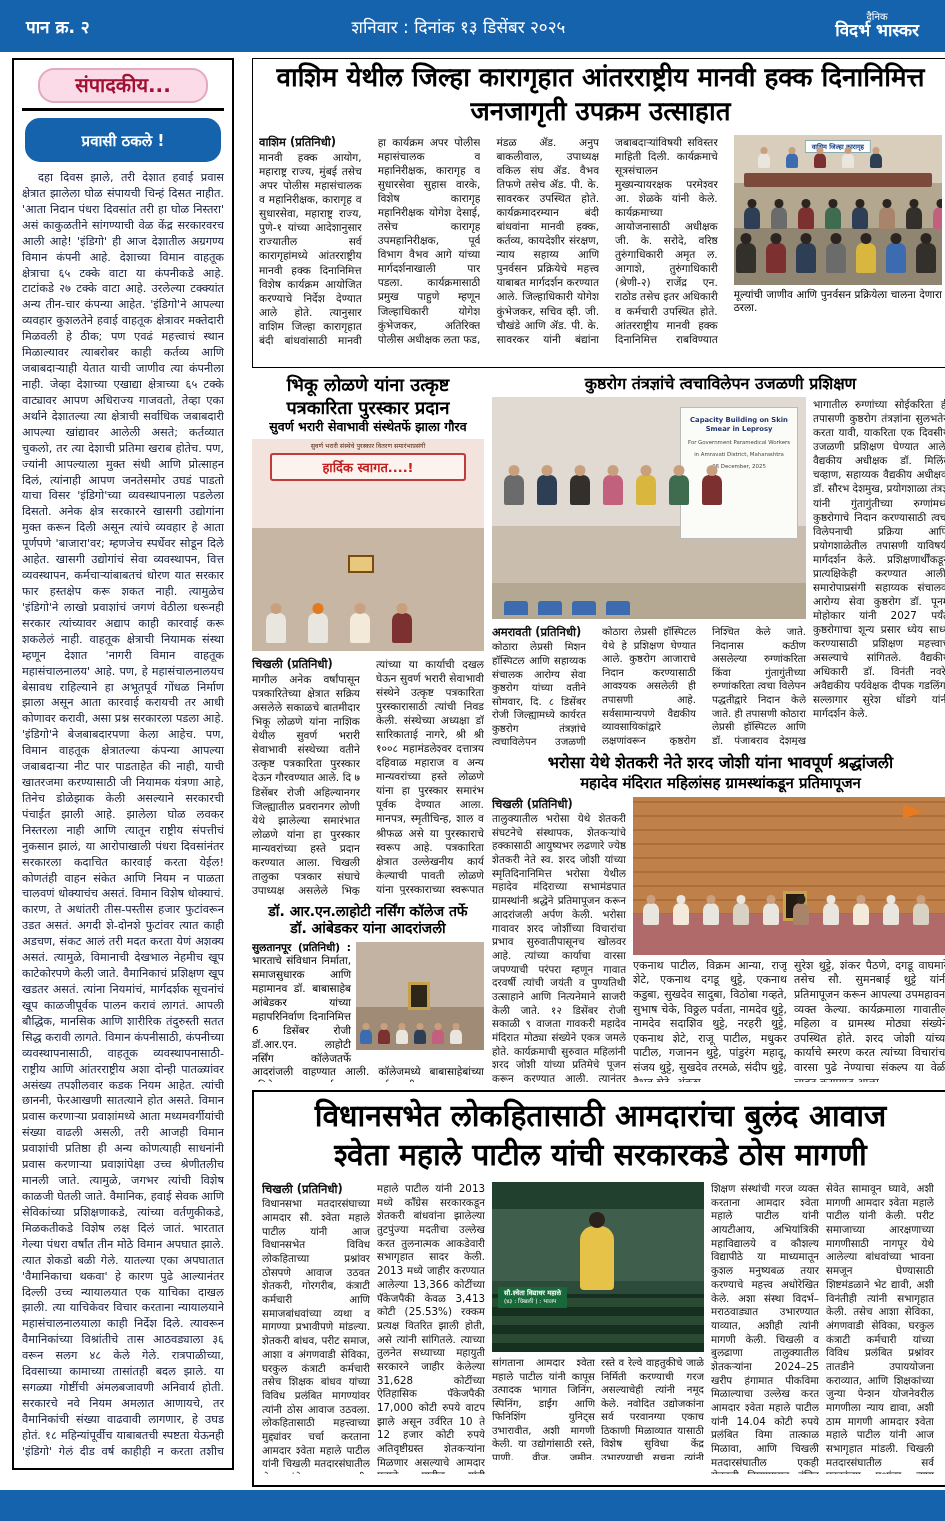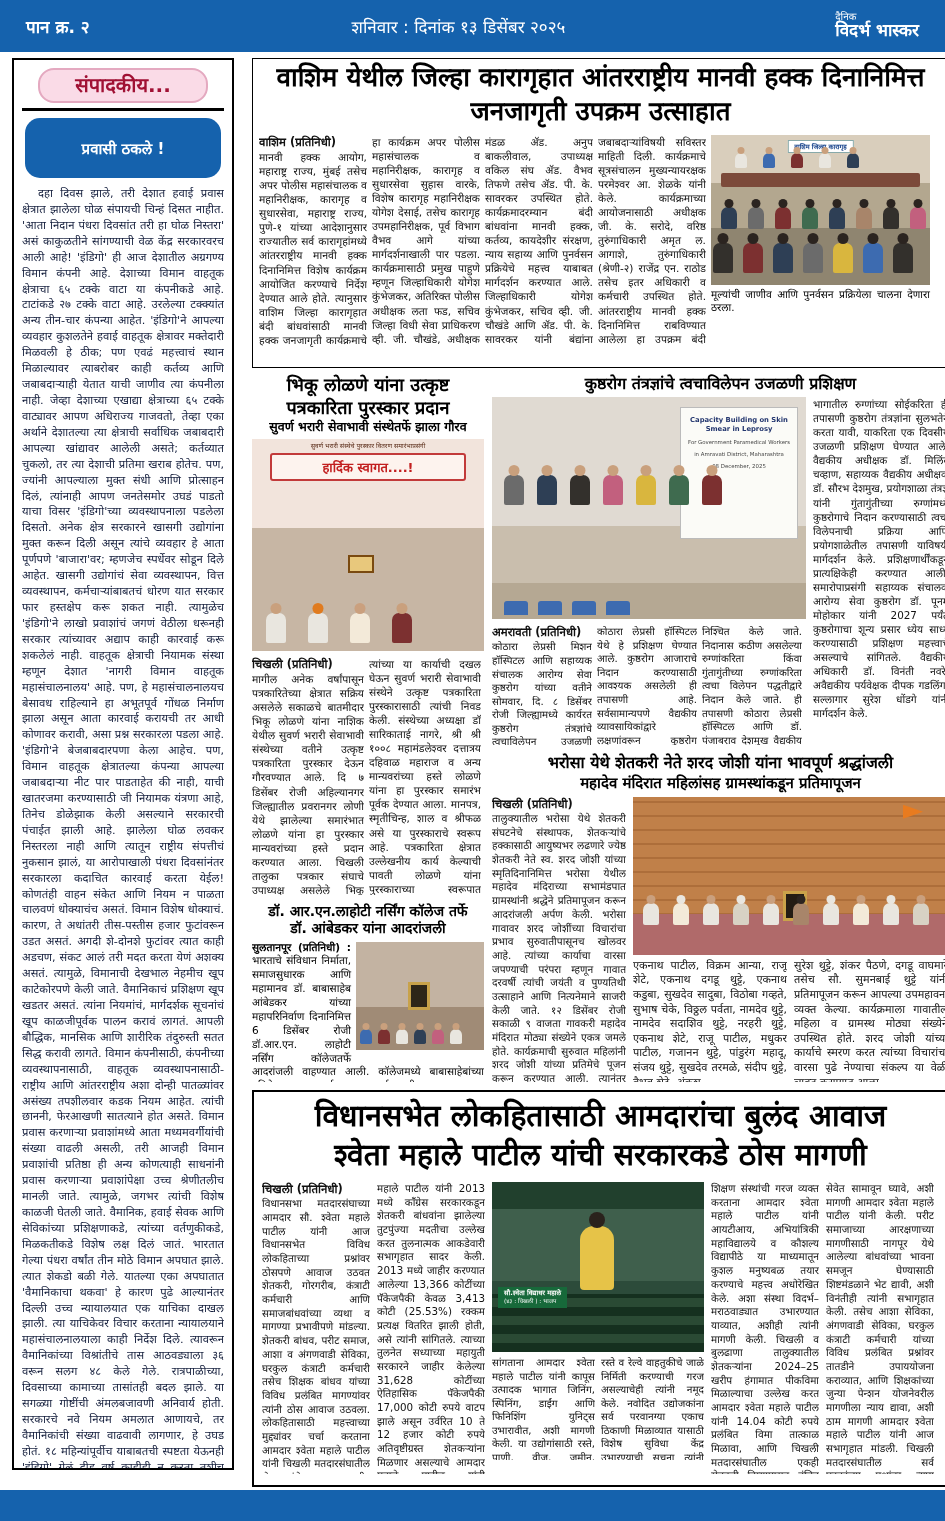--- a/index.html
+++ b/index.html
@@ -4,42 +4,42 @@
 <style>
   * { box-sizing: border-box; margin: 0; padding: 0; }
   body { background:#e8e8e8; font-family:"DejaVu Sans", sans-serif; }
   .page { position:relative; width:945px; height:1521px; margin:0 auto; background:#fff; overflow:hidden; }
 
   
   .topbar { position:absolute; top:0; left:0; width:945px; height:52px; background:#1562ad; color:#fff;
             display:flex; align-items:center; justify-content:space-between; padding:0 26px; }
   .topbar .pageno { font-size:17px; font-weight:bold; }
   .topbar .date { font-size:17px; font-weight:normal; }
-  .brand { line-height:1.05;margin-left:8px; }
+  .brand { text-align:center; line-height:1.05;margin-left:8px; }
   .brand .small { font-size:10px; display:block; }
   .brand .big { font-size:17px; font-weight:bold; }
   .bottombar { position:absolute; bottom:0; left:0; width:945px; height:31px; background:#1562ad; }
 
   
   .editorial { position:absolute; left:12px; top:58px; width:222px; height:1412px;
                border:2px solid #000; padding:8px 8px; overflow:hidden; background:#fff; }
   .ed-title-wrap { border-bottom:3px solid #000; padding-bottom:5px; }
   .ed-title { background:#fadbe7; border:2px solid #e4a9c0; border-radius:16px; margin:0 16px;
               text-align:center; color:#a01134; font-weight:bold; font-size:20px; padding:1px 0 3px; }
   .ed-pill { background:#1562ad; color:#fff; border-radius:15px; text-align:center;
-             font-weight:bold; font-size:15px; padding:20px 0; margin:7px 3px 0; }
+             font-weight:bold; font-size:15px; padding:12px 0; margin:7px 3px 0; }
   .ed-body { margin-top:8px; font-size:11.3px; line-height:1.41; text-align:justify;
              color:#16203e; text-indent:16px; height:1290px; overflow:hidden; }
 
   
   .main { position:absolute; left:252px; top:58px; width:697px; height:1429px; }
 
   .abox { border:1.5px solid #000; padding:2px 6px 4px; height:310px; overflow:hidden; }
   .h-xl { font-size:26px; font-weight:bold; text-align:center; line-height:1.3; color:#000; }
-  .cols { display:flex; gap:5px; margin-top:6px; }
+  .cols { display:flex; gap:16px; margin-top:6px; }
   .tcol { font-size:10.6px; line-height:1.33; text-align:justify; color:#111; overflow:hidden; }
   .dl { display:block; font-weight:bold; font-size:11.5px; }
   .a1-col { width:108px; height:212px; }
   .a1-photo { width:219px; }
   .photo-tail { font-size:10.4px; line-height:1.3; text-align:justify; margin-top:3px; }
 
   .row2 { display:flex; gap:8px; margin-top:6px; height:708px; overflow:hidden; }
   .subL { width:232px; }
   .subR { width:457px; }
   .h-md { font-size:18px; font-weight:bold; text-align:center; line-height:1.25; }

